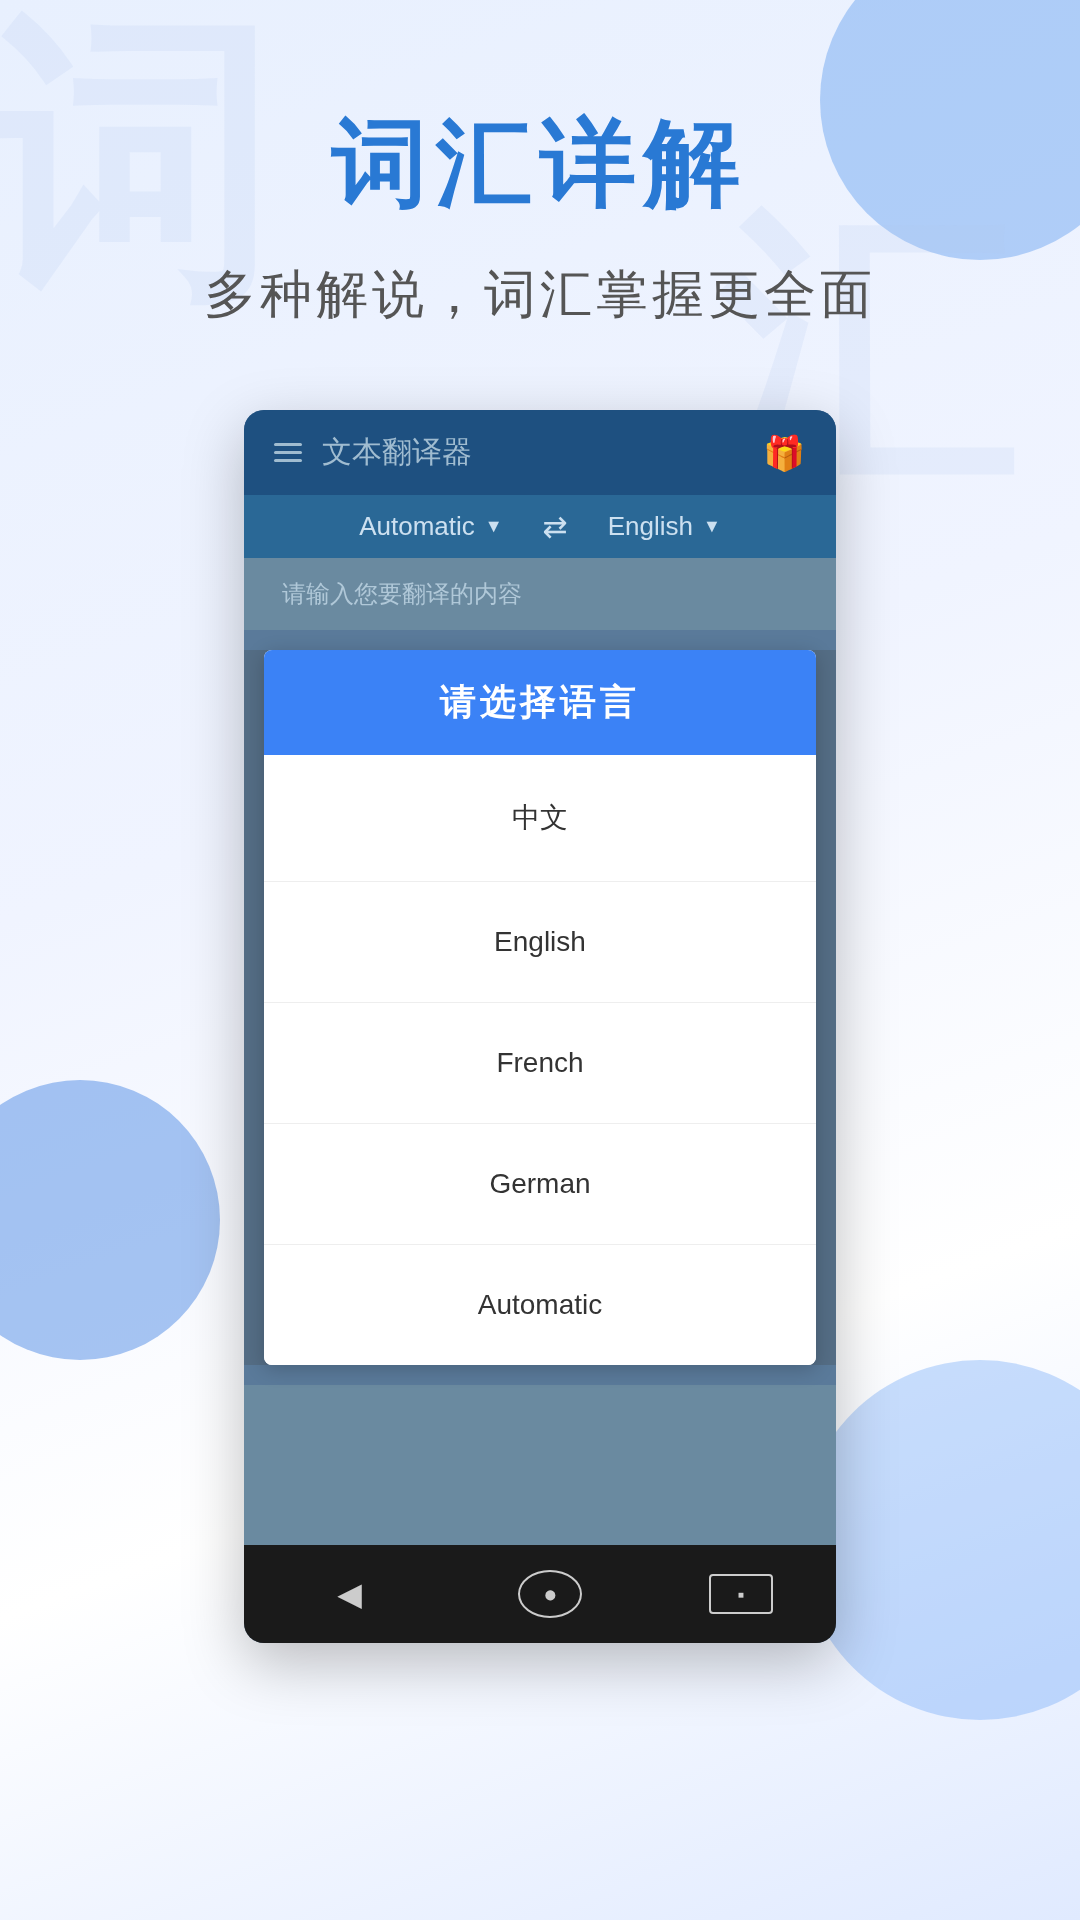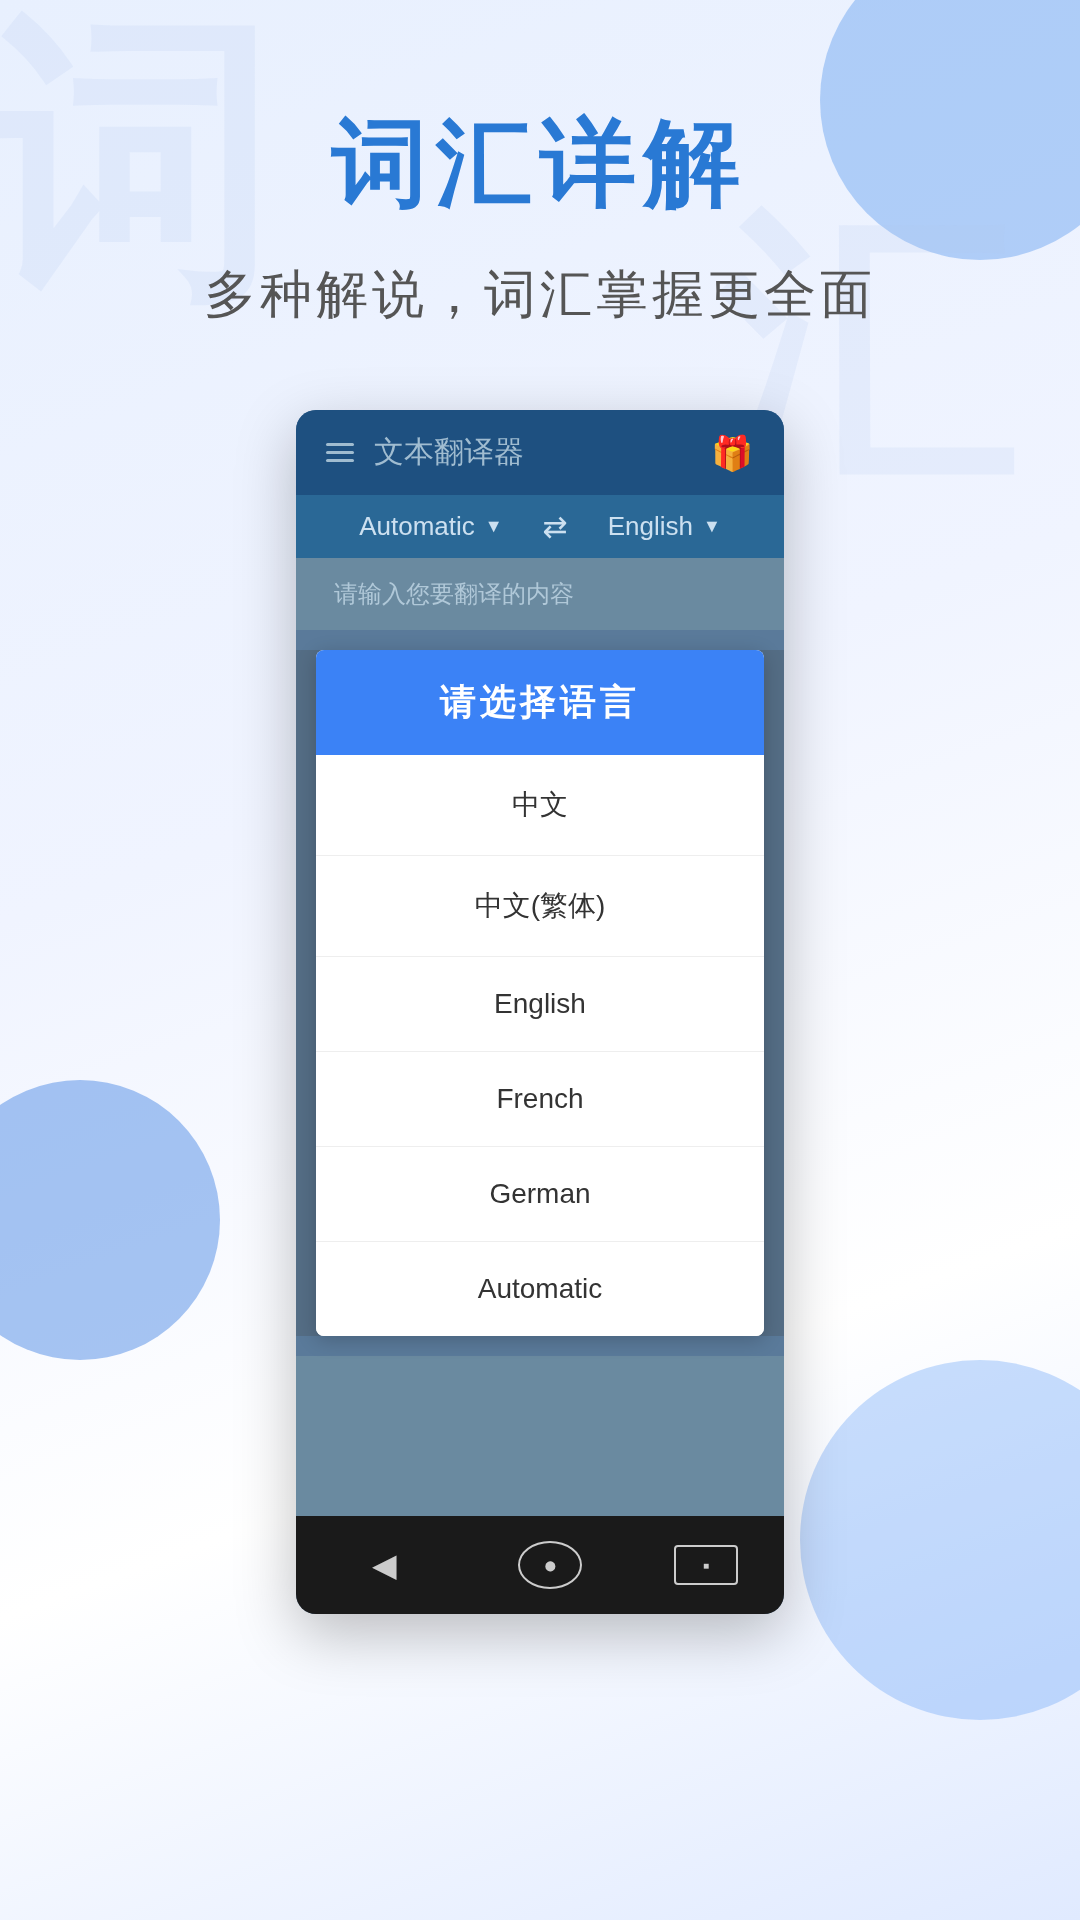--- a/index.html
+++ b/index.html
@@ -91,21 +91,21 @@
       font-size: 52px;
       color: #555;
       font-weight: 400;
       letter-spacing: 4px;
       margin-bottom: 80px;
       text-align: center;
     }
 
     
     .app-mockup {
-      width: 488px;
+      width: 592px;
       border-radius: 20px;
       overflow: hidden;
       box-shadow: 0 20px 60px rgba(0,0,0,0.25);
       background: #5a7a9a;
     }
 
     
     .app-header {
       background: #1e5080;
       display: flex;
@@ -217,21 +217,21 @@
       font-size: 36px;
       font-weight: 600;
       letter-spacing: 4px;
     }
 
     .dialog-list {
       background: #fff;
     }
 
     .dialog-item {
-      padding: 31px 20px;
+      padding: 44px 20px;
       text-align: center;
       font-size: 28px;
       color: #333;
       border-bottom: 1px solid #eee;
       cursor: pointer;
     }
 
     .dialog-item:last-child {
       border-bottom: none;
     }
@@ -322,21 +322,20 @@
     <div class="dialog-container">
       <div class="dialog-overlay">
         <div class="dialog">
 
           <div class="dialog-header">
             <span class="dialog-header-text">请选择语言</span>
           </div>
 
           <div class="dialog-list">
             <div class="dialog-item">中文</div>
-            <div class="dialog-item">中文(繁体)</div>
             <div class="dialog-item">English</div>
             <div class="dialog-item">French</div>
             <div class="dialog-item">German</div>
             <div class="dialog-item">Automatic</div>
           </div>
         </div>
       </div>
     </div>
 
     <div style="background:#6a8aa0; height:160px;"></div>

